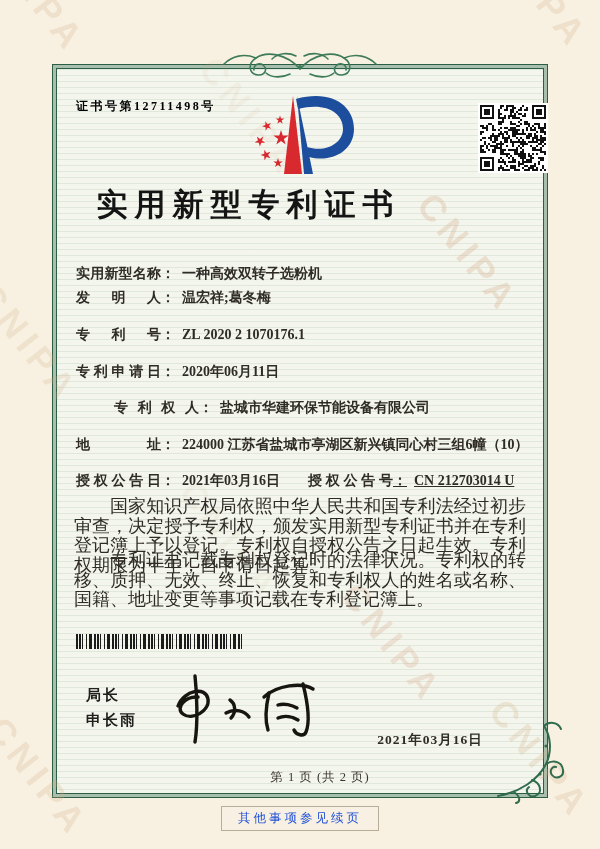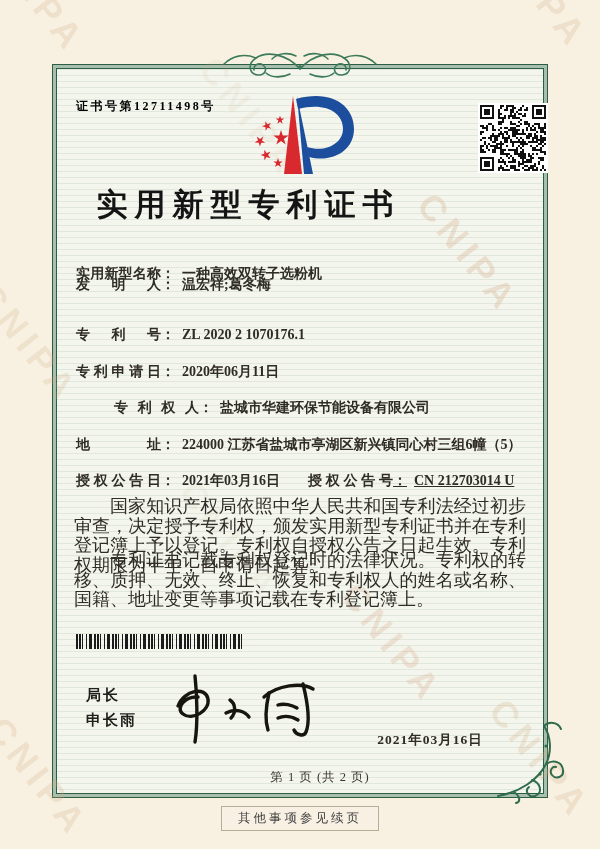--- a/index.html
+++ b/index.html
@@ -65,21 +65,21 @@
   .signer{position:absolute;left:86px;z-index:2;font-family:"Liberation Sans","DejaVu Sans",sans-serif;
     font-size:15px;font-weight:bold;color:#22201d;letter-spacing:2px;}
   .signature{position:absolute;left:150px;top:666px;z-index:2;}
   .issue-date{position:absolute;left:360px;top:731px;z-index:2;width:140px;text-align:center;
     font-size:13.5px;font-weight:600;letter-spacing:1px;}
   .page-ind{position:absolute;left:52px;top:769px;width:536px;z-index:2;text-align:center;
     font-size:12.5px;letter-spacing:1px;color:#3a352e;}
   .cont-box{
     position:absolute;left:50%;transform:translateX(-50%);top:806px;z-index:2;
     border:1px solid #b7ad99;background:#f8f1e3;padding:3px 16px;
-    font-size:12.5px;letter-spacing:3px;color:#404040;white-space:nowrap;
+    font-size:12.5px;letter-spacing:3px;color:#1d4ed8;white-space:nowrap;
   }
   svg{display:block;}
 </style>
 </head>
 <body>
 
 <div class="wm" style="left:-35px;top:-28px;opacity:.8;">CNIPA</div>
 <div class="wm" style="left:468px;top:-32px;opacity:.8;">CNIPA</div>
 <div class="wm" style="left:180px;top:96px;opacity:.35;">CNIPA</div>
 <div class="wm" style="left:398px;top:232px;opacity:.8;color:rgba(214,172,140,0.4);">CNIPA</div>
@@ -553,34 +553,34 @@
         <rect x="32" y="32" width="1" height="1"></rect>
       </g>
   </svg>
 </div>
 
 <div class="title">实用新型专利证书</div>
 
 <div class="field" style="top:252px;margin-top:13px;">
   <span class="flabel">实用新型名称</span><span>：</span><span class="fvalue">一种高效双转子选粉机</span>
 </div>
-<div class="field" style="top:276px;">
+<div class="field" style="top:289px;">
   <span class="flabel">发明人</span><span>：</span><span class="fvalue">温宏祥;葛冬梅</span>
 </div>
 <div class="field" style="top:326px;">
   <span class="flabel">专利号</span><span>：</span><span class="fvalue">ZL 2020 2 1070176.1</span>
 </div>
 <div class="field" style="top:363px;">
   <span class="flabel">专利申请日</span><span>：</span><span class="fvalue">2020年06月11日</span>
 </div>
 <div class="field" style="top:399px;margin-left:38px;">
   <span class="flabel">专利权人</span><span>：</span><span class="fvalue">盐城市华建环保节能设备有限公司</span>
 </div>
 <div class="field" style="top:436px;">
-  <span class="flabel">地址</span><span>：</span><span class="fvalue">224000 江苏省盐城市亭湖区新兴镇同心村三组6幢（5）</span>
+  <span class="flabel">地址</span><span>：</span><span class="fvalue">224000 江苏省盐城市亭湖区新兴镇同心村三组6幢（10）</span>
 </div>
 <div class="field" style="top:472px;">
   <span class="flabel">授权公告日</span><span>：</span><span class="fvalue">2021年03月16日</span>
 </div>
 <div class="field2" style="top:472px;text-decoration:underline;">
   <span class="flabel">授权公告号</span><span>：</span><span class="fvalue">CN 212703014 U</span>
 </div>
 
 <div class="para" style="top:497px;">国家知识产权局依照中华人民共和国专利法经过初步审查，决定授予专利权，颁发实用新型专利证书并在专利登记簿上予以登记。专利权自授权公告之日起生效。专利权期限为十年，自申请日起算。</div>
 <div class="para" style="top:551px;">专利证书记载专利权登记时的法律状况。专利权的转移、质押、无效、终止、恢复和专利权人的姓名或名称、国籍、地址变更等事项记载在专利登记簿上。</div>

